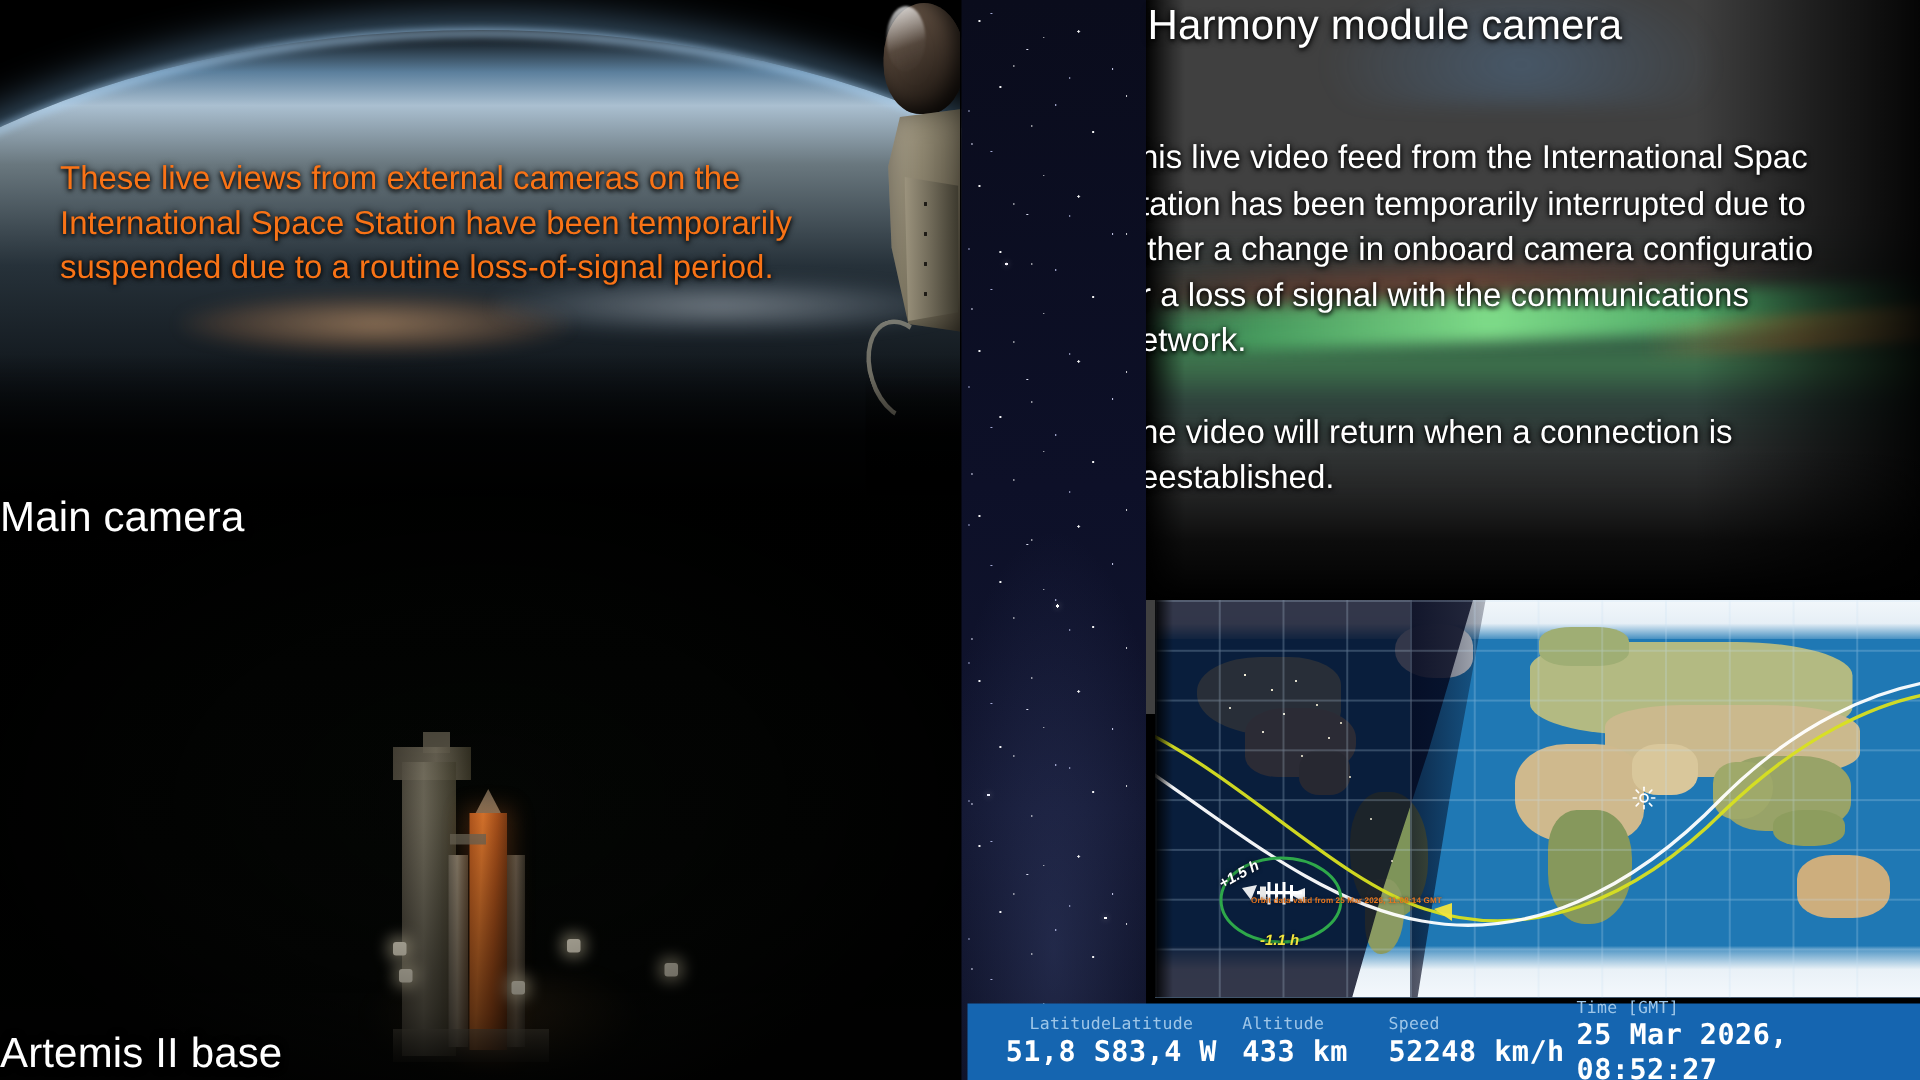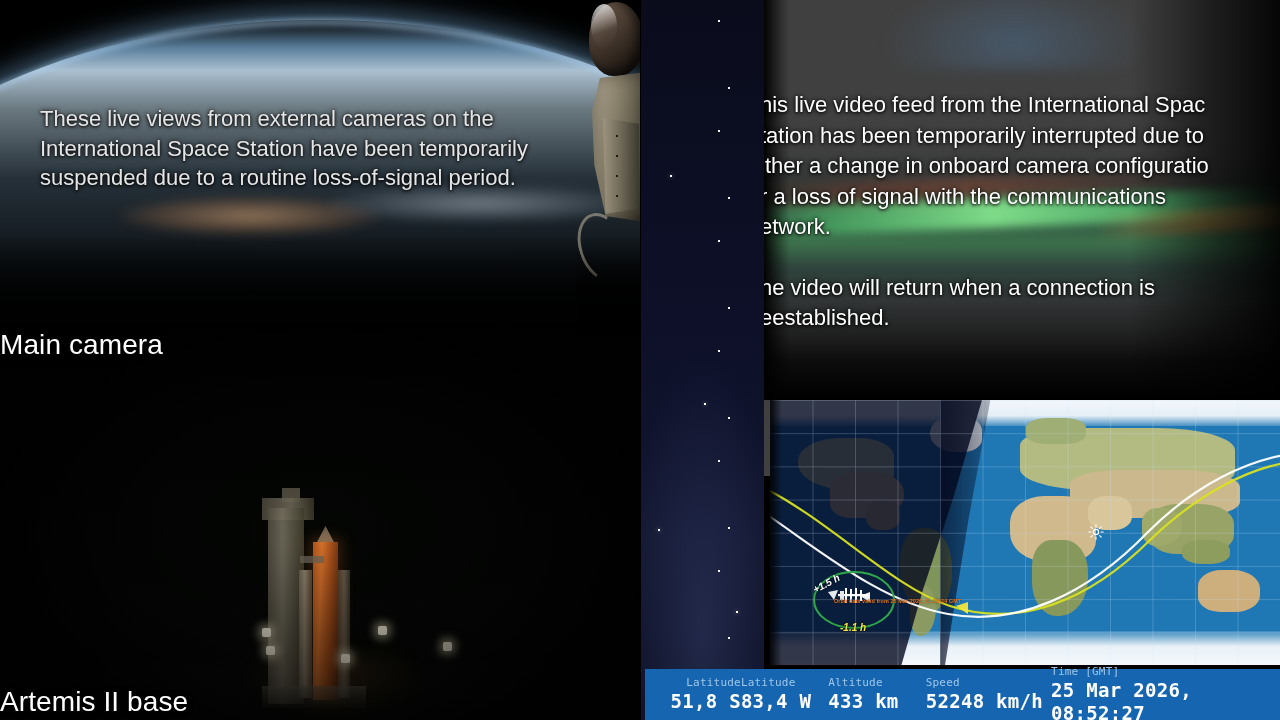--- a/index.html
+++ b/index.html
@@ -94,21 +94,21 @@
     transform: rotate(-18deg);
   }
   .hw-fade {
     position:absolute; right:0; top:250px; width:64px; height:84px;
     background: linear-gradient(to bottom, rgba(0,0,0,0) 0%, #000 80%);
   }
 
   
   #left-overlay-text {
     position:absolute; left:40px; top:104px; width:570px;
-    color:#e5e5e5; font-size:22px; line-height:29.5px;
+    color:#f97316; font-size:22px; line-height:29.5px;
     text-shadow: 0 0 5px rgba(0,0,0,0.95), 0 1px 3px rgba(0,0,0,0.9);
     white-space: pre-wrap;
   }
   #left-overlay-text .para2 { display:block; margin-top:29px; }
 
   
   #left-bottom { position:absolute; left:0; top:330px; width:641px; height:390px; background:#000; overflow:hidden; }
   .pad-sky { position:absolute; inset:0; background: linear-gradient(to bottom,#020402 0%, #040604 60%, #060806 100%); }
   .pad-ground {
     position:absolute; left:0; bottom:0; width:641px; height:58px;
@@ -494,20 +494,21 @@
 
       <div id="right-overlay-text"><span>his live video feed from the International Spac
 tation has been temporarily interrupted due to
 ither a change in onboard camera configuratio
 r a loss of signal with the communications
 etwork.</span><span class="para2">he video will return when a connection is
 eestablished.</span></div>
     </div>
   </div>
 
+  <div class="cam-label" id="label-harmony">Harmony module camera</div>
 
   <div id="iss-map">
     <div class="map-ocean"></div>
     <div class="map-polar-n"></div>
     <div class="map-polar-s"></div>
 
     <div class="land" id="na-1"></div>
     <div class="land" id="na-2"></div>
     <div class="land" id="na-3"></div>
     <div class="land" id="greenland"></div>

